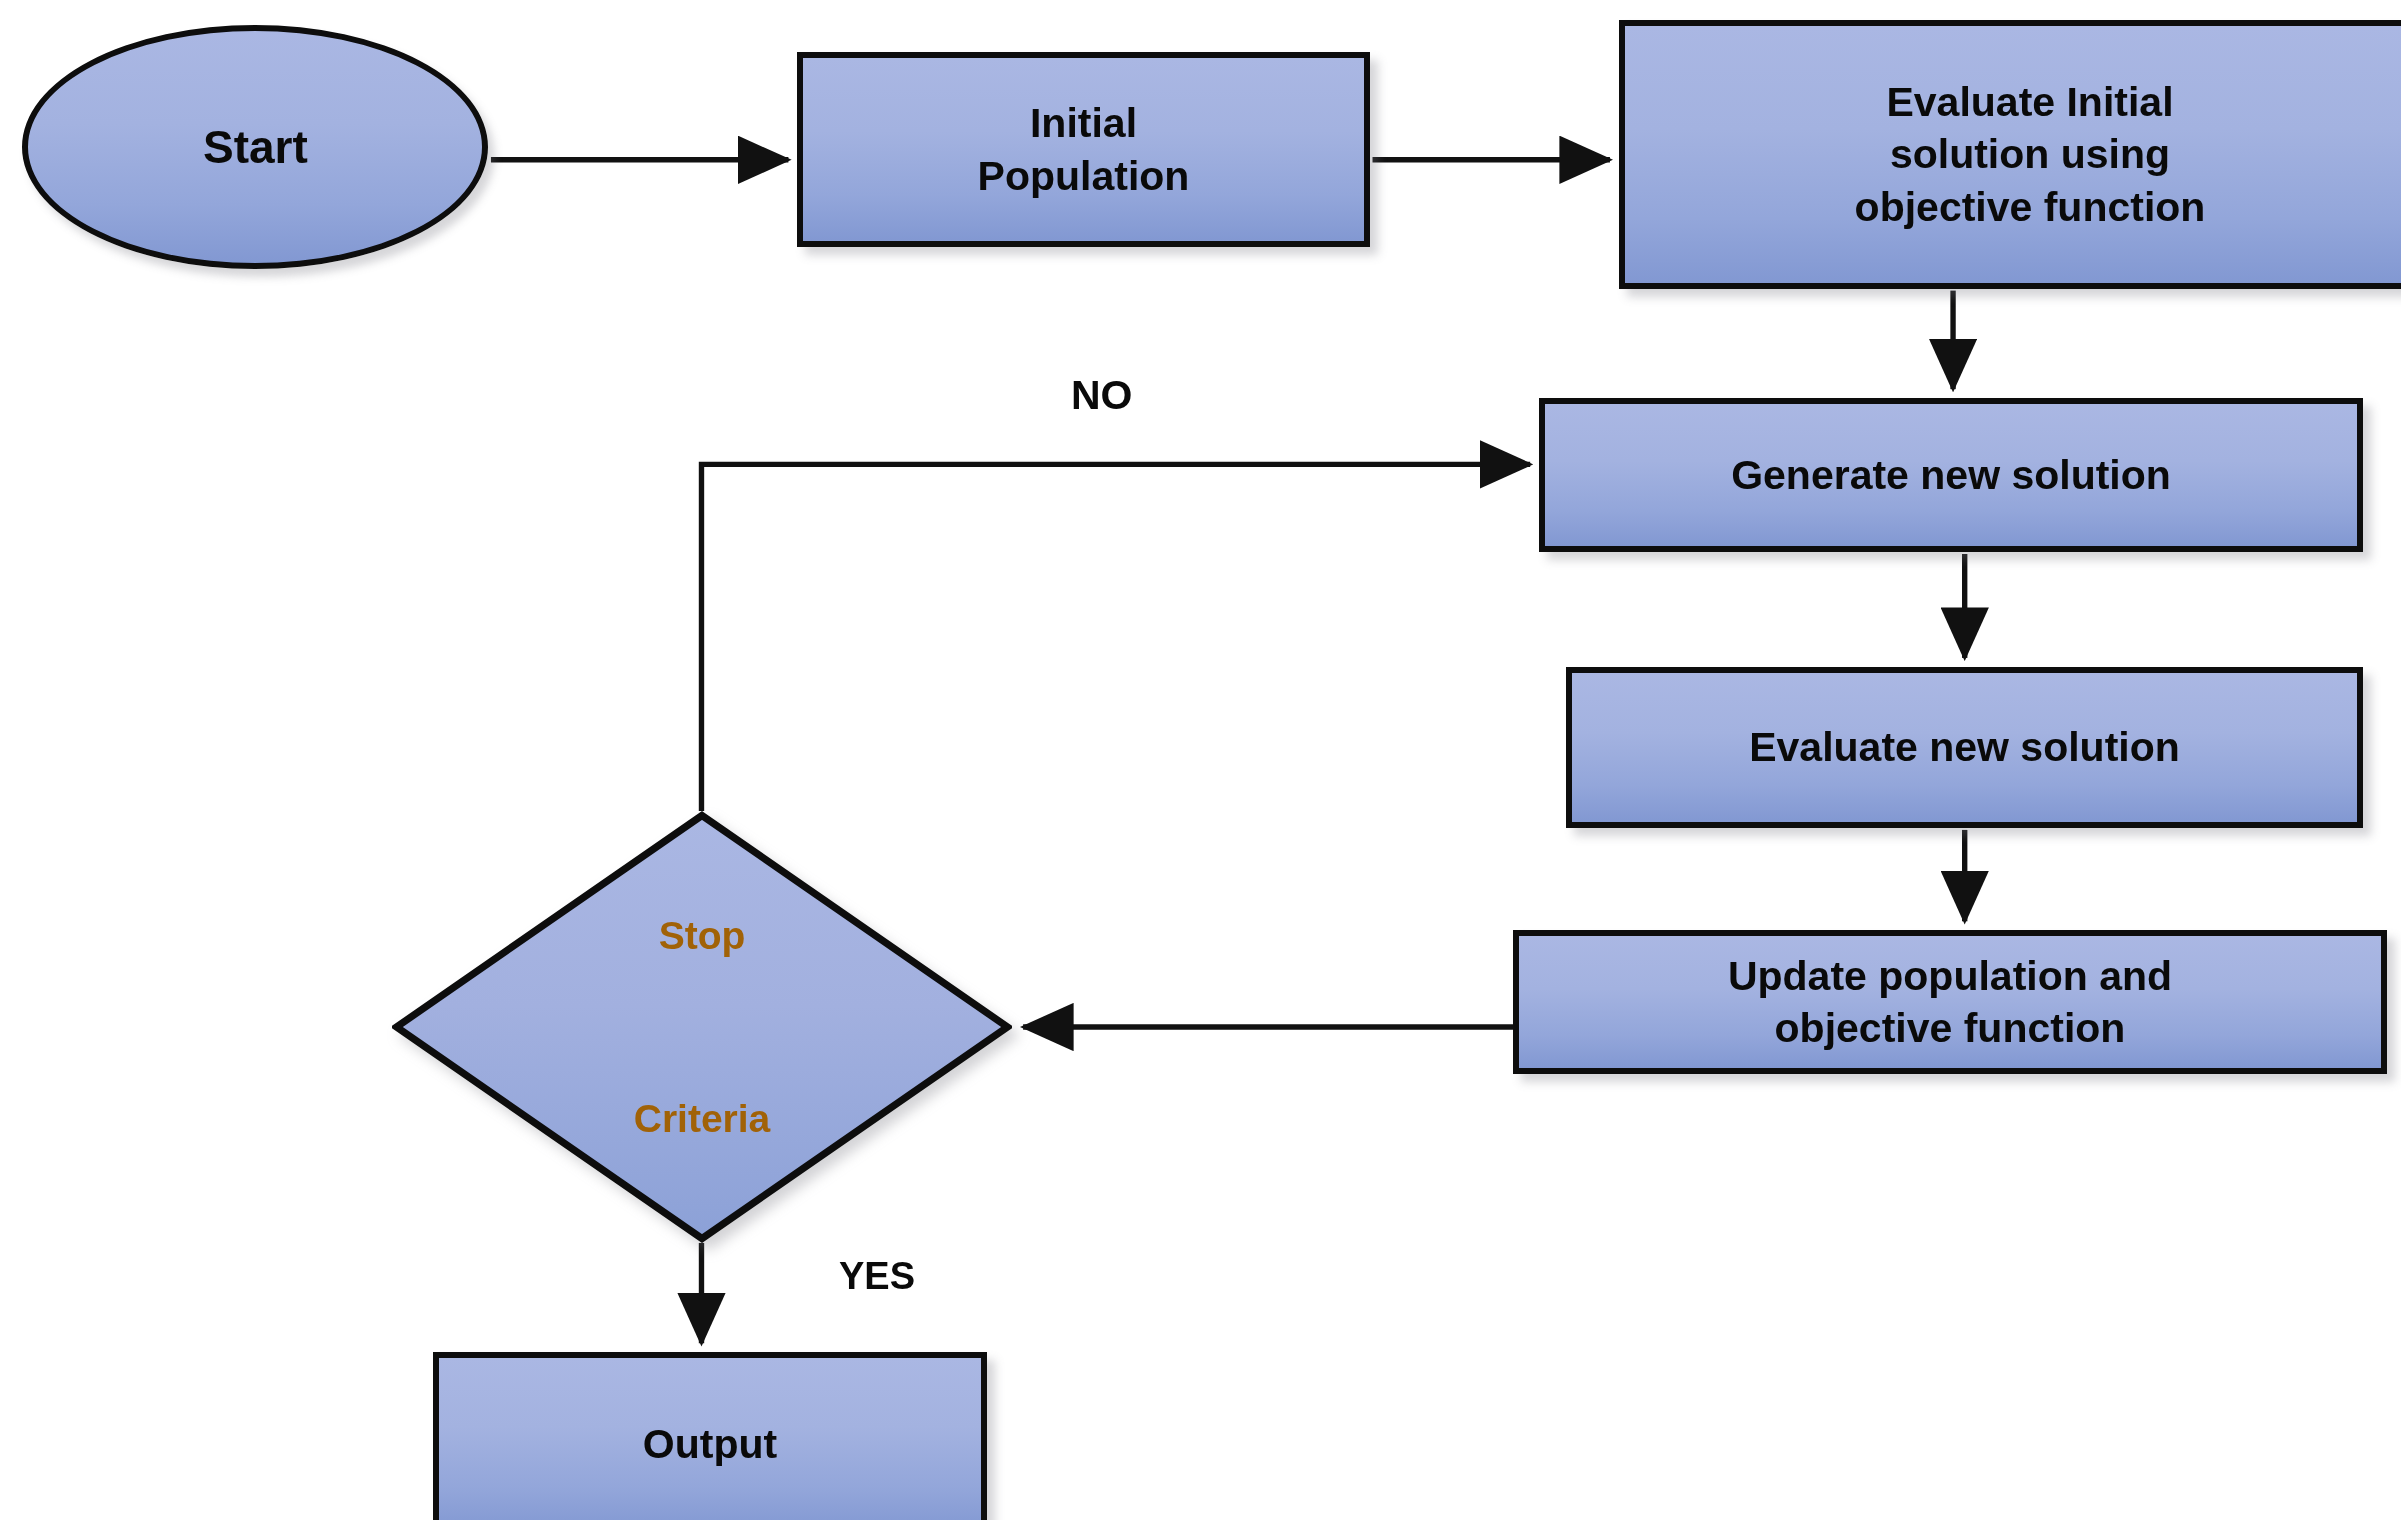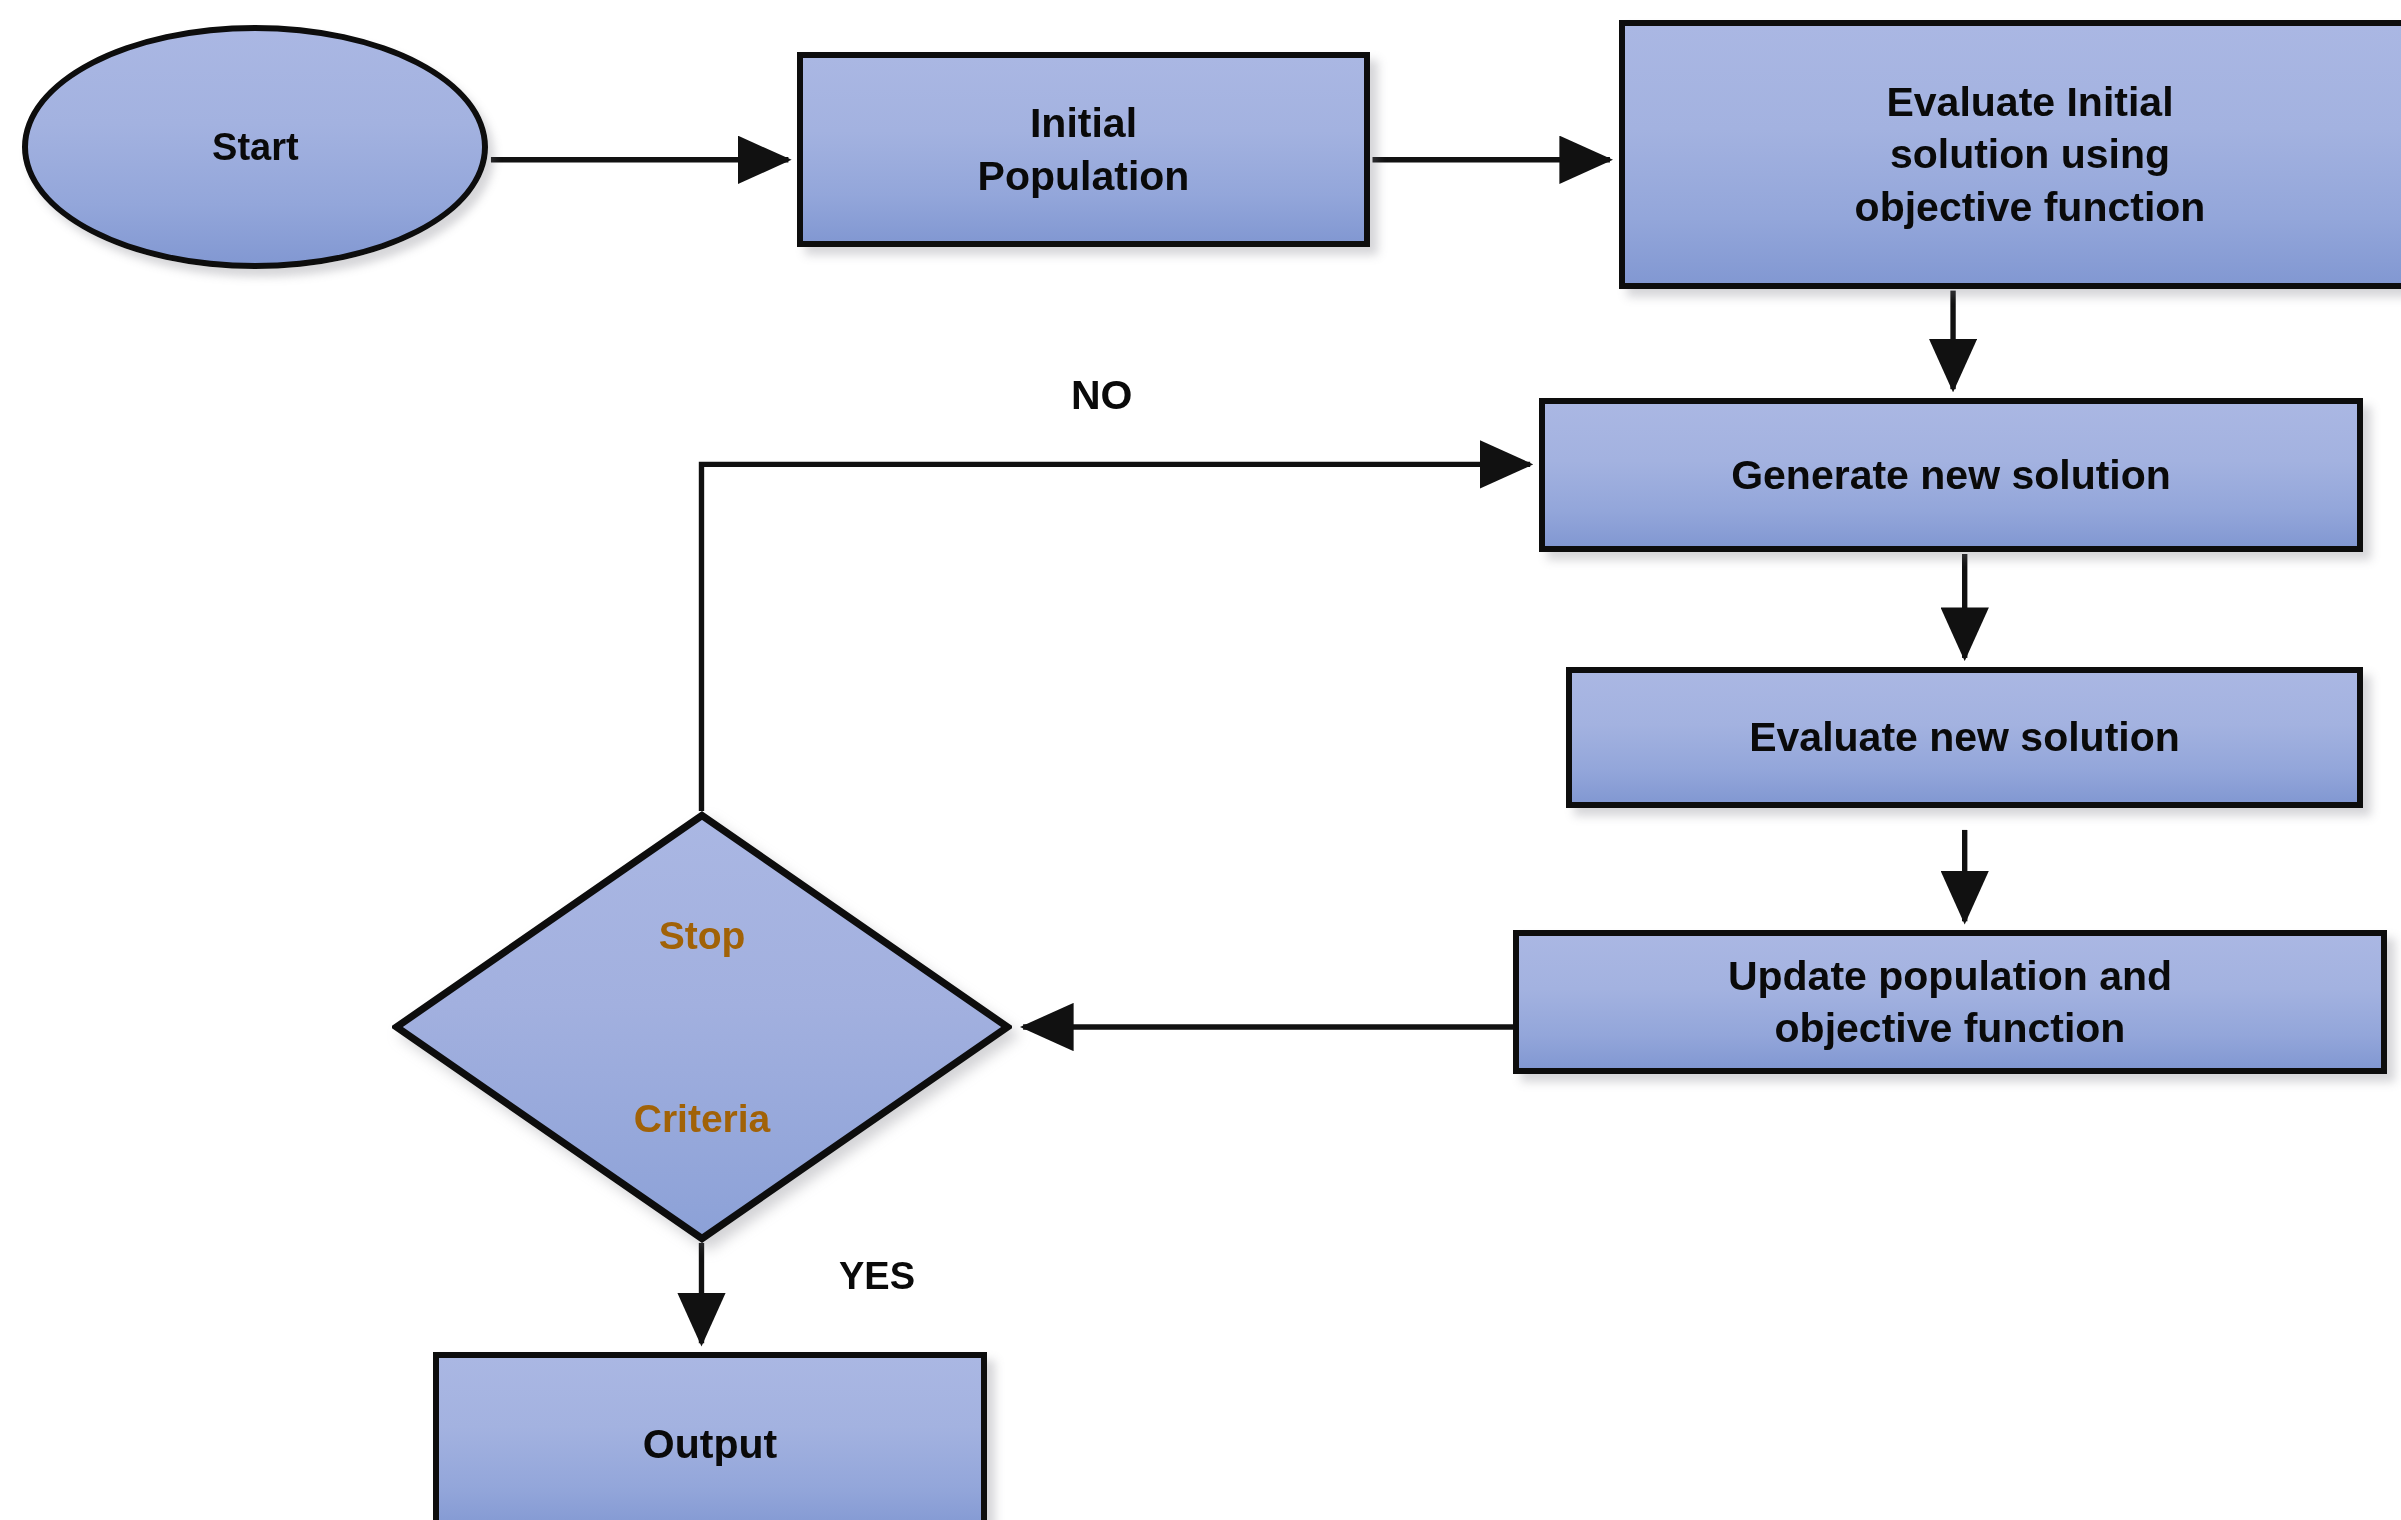--- a/index.html
+++ b/index.html
@@ -82,40 +82,40 @@
 
     <g>
       <path d="M783,905 L783,518 L1708,518" fill="none" stroke="#111111" stroke-width="6" marker-end="url(#arrow)"></path>
     </g>
 
     <g>
       <line x1="783" y1="1387" x2="783" y2="1499" stroke="#111111" stroke-width="6" marker-end="url(#arrow)"></line>
     </g>
   </svg>
 
-  <div class="node ellipse" style="left:22.4px;top:25px;width:466px;height:244px;font-size:38px;">
+  <div class="node ellipse" style="left:22.4px;top:25px;width:466px;height:244px;font-size:46px;">
     <span class="lbl">Start</span>
   </div>
 
   <div class="node" style="left:797px;top:52px;width:573px;height:195px;font-size:41px;">
     <span class="lbl">Initial
 Population</span>
   </div>
 
   <div class="node" style="left:1619px;top:20px;width:822px;height:269px;font-size:41px;">
     <span class="lbl">Evaluate Initial
 solution using
 objective function</span>
   </div>
 
   <div class="node" style="left:1539px;top:398px;width:824px;height:154px;font-size:41px;">
     <span class="lbl">Generate new solution</span>
   </div>
 
-  <div class="node" style="left:1566px;top:667px;width:797px;height:141px;font-size:41px;">
+  <div class="node" style="left:1566px;top:667px;width:797px;height:161px;font-size:41px;">
     <span class="lbl">Evaluate new solution</span>
   </div>
 
   <div class="node" style="left:1513px;top:930px;width:874px;height:144px;font-size:41px;">
     <span class="lbl">Update population and
 objective function</span>
   </div>
 
   <div class="diamond-wrap" style="left:392px;top:811px;width:620px;height:432px;">
     <svg class="diamond-shape" viewBox="0 0 692 482" preserveAspectRatio="none">

